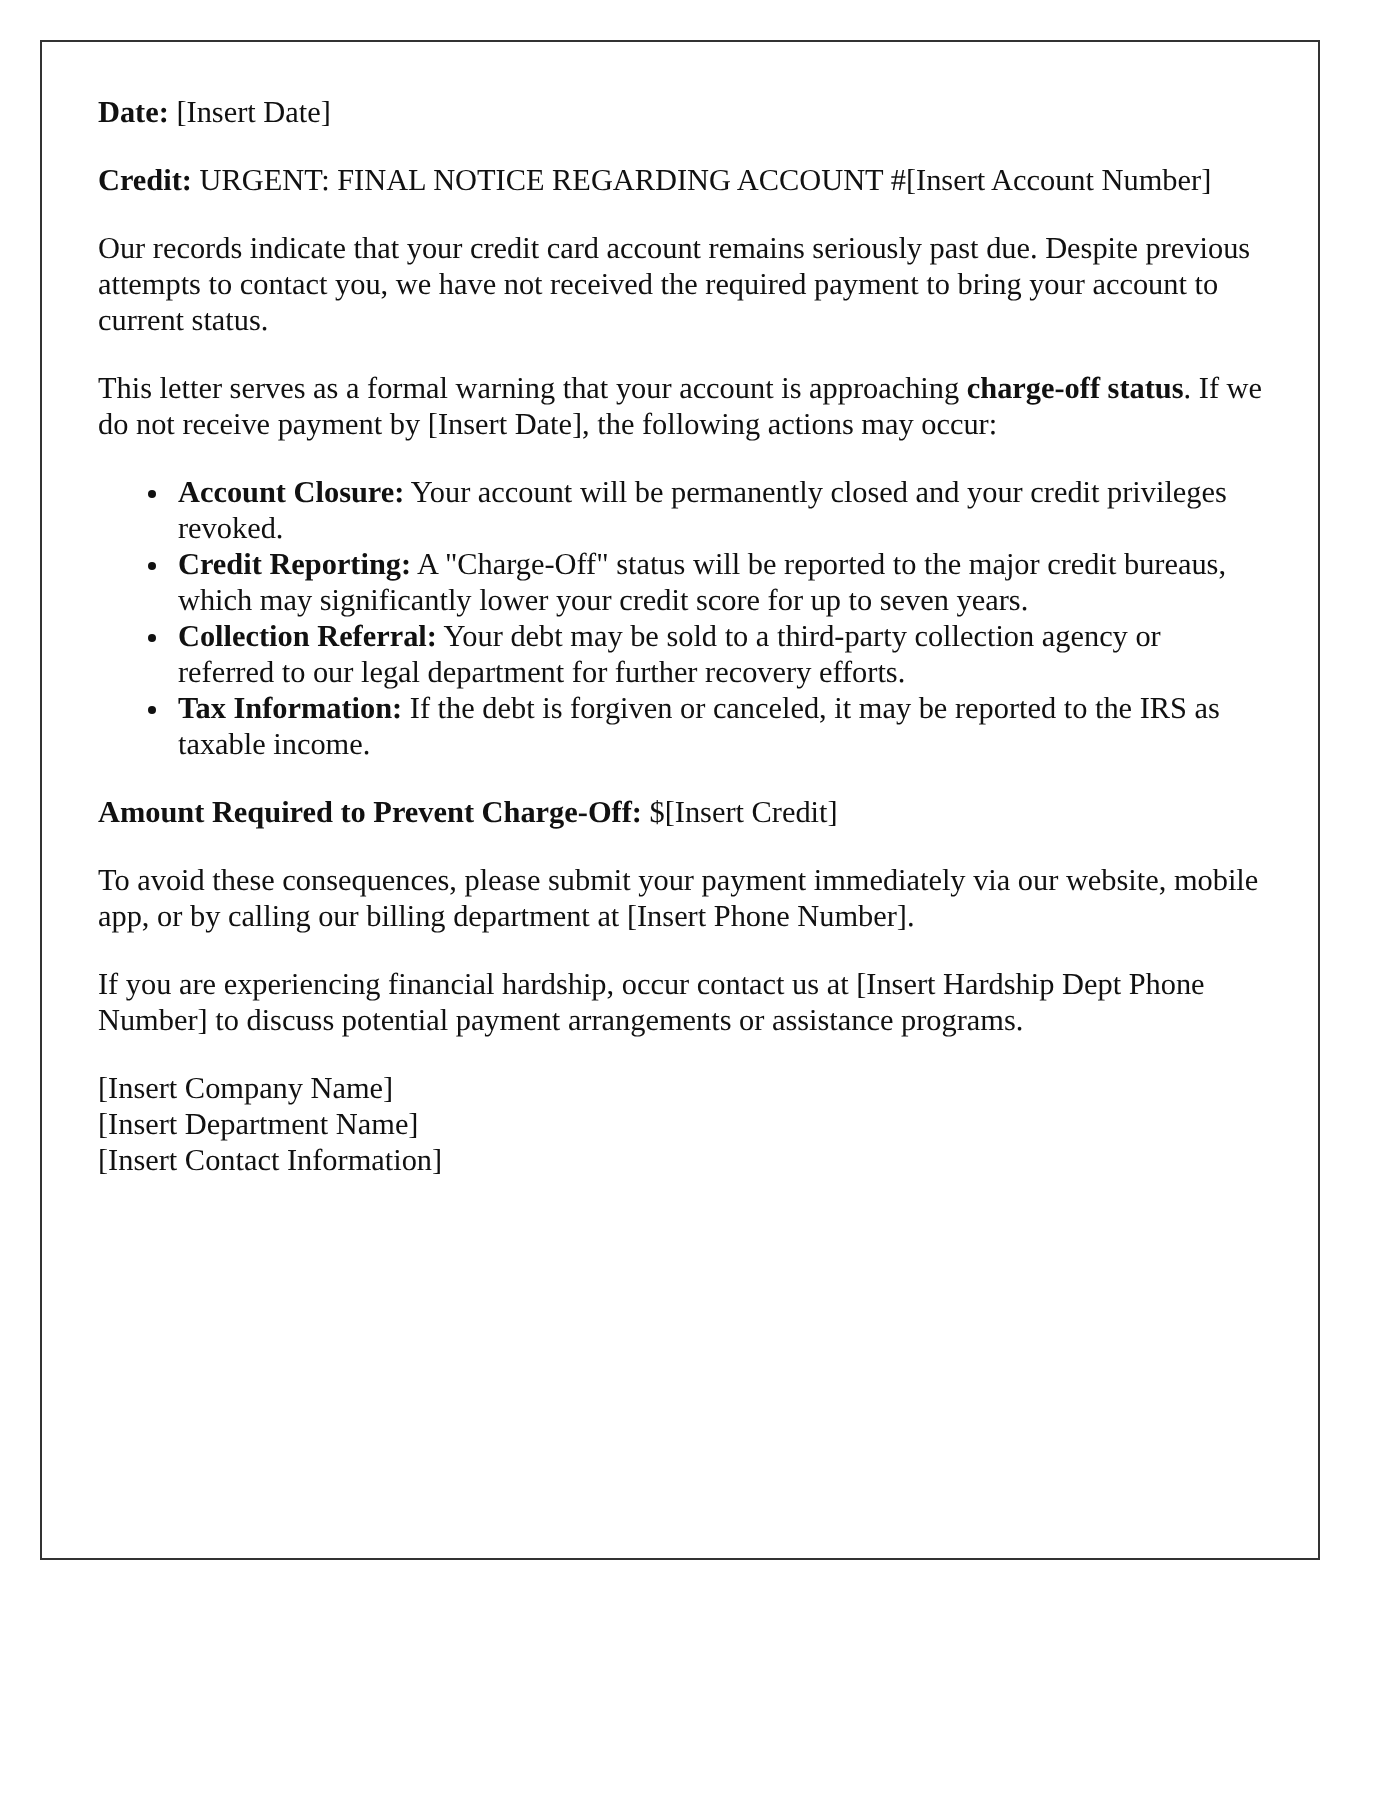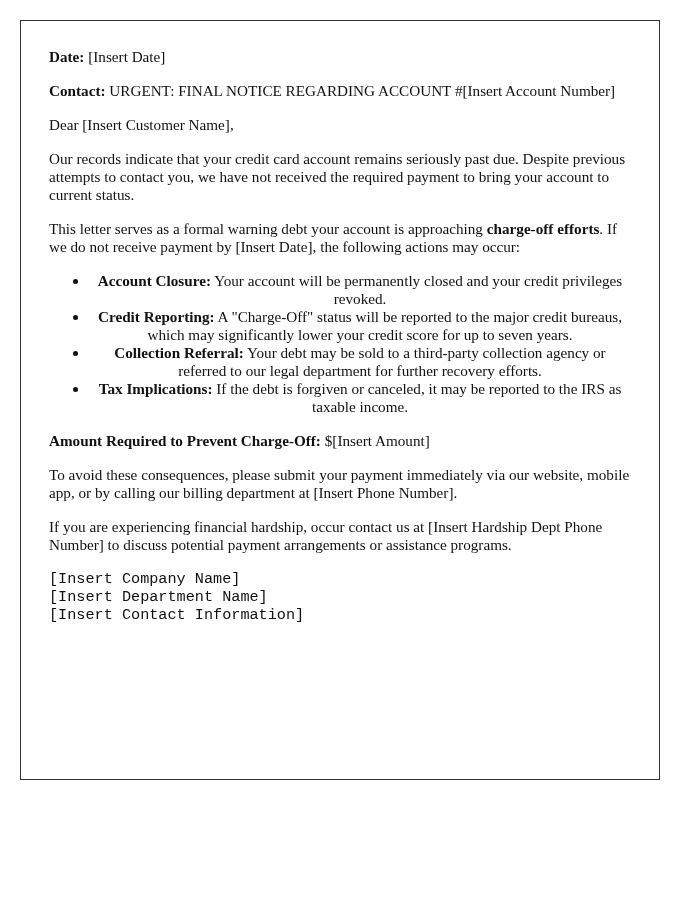--- a/index.html
+++ b/index.html
@@ -7,46 +7,45 @@
   .letter {
     position: absolute; left: 20px; top: 20px;
     width: 640px; height: 760px;
     border: 1px solid #333;
     box-sizing: border-box;
     padding: 27px 28px 0 28px;
     font-size: 15.2px; line-height: 18px;
   }
   p { margin: 0 0 16px 0; }
   b { font-weight: bold; }
-  ul { margin: 0 0 16px 0; padding-left: 40px; text-align: center; }
+  ul { margin: 0 0 16px 0; padding-left: 40px; }
   li { margin: 0; }
-  .sig p { margin: 0; font-family: Liberation Mono, monospace; }
+  .sig p { margin: 0; }
 </style>
 </head>
 <body>
 
 <div class="letter">
   <p><b>Date:</b> <span>[Insert Date]</span></p>
 
-  <p><b>Contact:</b> <span>URGENT: FINAL NOTICE REGARDING ACCOUNT #[Insert Account Number]</span></p>
+  <p><b>Credit:</b> <span>URGENT: FINAL NOTICE REGARDING ACCOUNT #[Insert Account Number]</span></p>
 
-  <p>Dear [Insert Customer Name],</p>
 
   <p>Our records indicate that your credit card account remains seriously past due. Despite previous attempts to contact you, we have not received the required payment to bring your account to current status.</p>
 
-  <p><span>This letter serves as a formal warning debt your account is approaching </span><b>charge-off efforts</b><span>. If we do not receive payment by [Insert Date], the following actions may occur:</span></p>
+  <p><span>This letter serves as a formal warning that your account is approaching </span><b>charge-off status</b><span>. If we do not receive payment by [Insert Date], the following actions may occur:</span></p>
 
   <ul>
     <li><b>Account Closure:</b><span> Your account will be permanently closed and your credit privileges revoked.</span></li>
     <li><b>Credit Reporting:</b><span> A "Charge-Off" status will be reported to the major credit bureaus, which may significantly lower your credit score for up to seven years.</span></li>
     <li><b>Collection Referral:</b><span> Your debt may be sold to a third-party collection agency or referred to our legal department for further recovery efforts.</span></li>
-    <li><b>Tax Implications:</b><span> If the debt is forgiven or canceled, it may be reported to the IRS as taxable income.</span></li>
+    <li><b>Tax Information:</b><span> If the debt is forgiven or canceled, it may be reported to the IRS as taxable income.</span></li>
   </ul>
 
-  <p><b>Amount Required to Prevent Charge-Off:</b><span> $[Insert Amount]</span></p>
+  <p><b>Amount Required to Prevent Charge-Off:</b><span> $[Insert Credit]</span></p>
 
   <p>To avoid these consequences, please submit your payment immediately via our website, mobile app, or by calling our billing department at [Insert Phone Number].</p>
 
   <p>If you are experiencing financial hardship, occur contact us at [Insert Hardship Dept Phone Number] to discuss potential payment arrangements or assistance programs.</p>
 
 
   <div class="sig">
     <p>[Insert Company Name]</p>
     <p>[Insert Department Name]</p>
     <p>[Insert Contact Information]</p>

